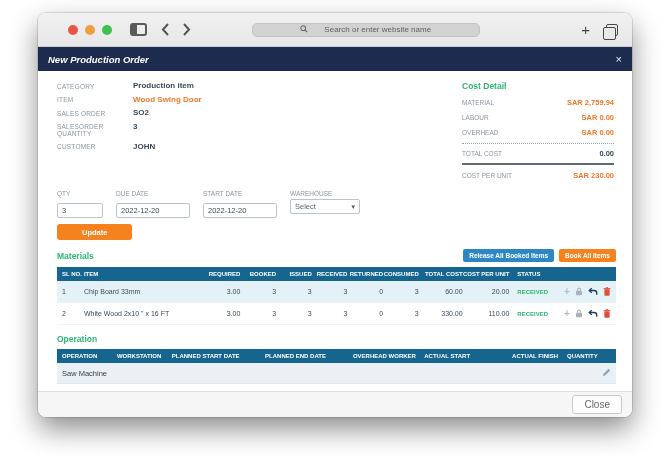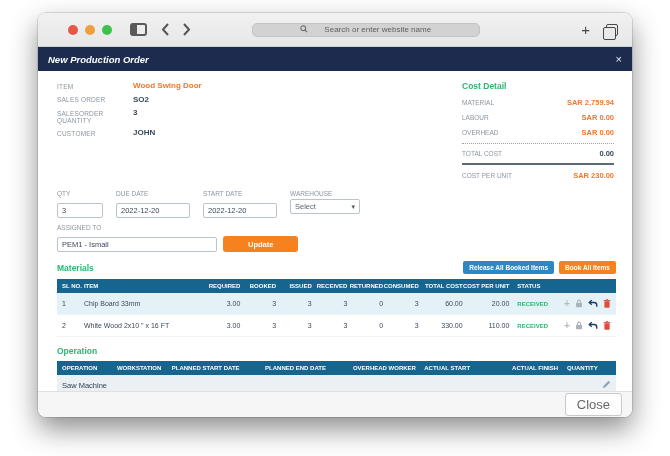--- a/index.html
+++ b/index.html
@@ -82,21 +82,21 @@
   .ic-plus { color:#b5bdc4; font-weight:bold; font-size:10px; line-height:1; }
   .actions svg { display:block; }
 
   
   .o-op{width:10%;} .o-ws{width:10%;} .o-ps{width:17%;} .o-pe{width:16%;} .o-oh{width:6.5%;}
   .o-wk{width:6.5%;} .o-as{width:16%;} .o-af{width:10%;} .o-qty{width:6%;} .o-edit{width:2%; text-align:right;}
 
   
   .footer { height:26px; background:#f6f6f6; border-top:1px solid #e0e0e0; display:flex; align-items:center;
             justify-content:flex-end; padding:0 10px; flex:0 0 auto; }
-  .close-btn { background:#fdfdfd; border:1px solid #c9c9c9; border-radius:3px; font-size:13px; color:#666;
+  .close-btn { background:#fdfdfd; border:1px solid #c9c9c9; border-radius:3px; font-size:10px; color:#666;
                padding:3px 11px; font-family:"Liberation Sans", sans-serif; }
 </style>
 </head>
 <body>
 
 <div class="window">
 
   <div class="chrome">
     <div class="dots">
       <span class="dot red"></span>
@@ -134,20 +134,24 @@
   <div class="modal-header">
     <span class="modal-title">New Production Order</span>
     <span class="modal-close">×</span>
   </div>
 
   <div class="content">
 
     <div class="top-section">
       <div class="details">
         <div class="drow">
+          <span class="dlabel">CATEGORY</span>
+          <span class="dvalue">Production item</span>
+        </div>
+        <div class="drow">
           <span class="dlabel">ITEM</span>
           <span class="dvalue orange">Wood Swing Door</span>
         </div>
         <div class="drow">
           <span class="dlabel">SALES ORDER</span>
           <span class="dvalue">SO2</span>
         </div>
         <div class="drow">
           <span class="dlabel">SALESORDER QUANTITY</span>
           <span class="dvalue">3</span>
@@ -199,24 +203,20 @@
       <div class="field">
         <label>WAREHOUSE</label>
         <div class="select-box">
           <span>Select</span>
           <span class="caret">▾</span>
         </div>
       </div>
     </div>
 
     <div class="assigned-row">
-      <div class="af">
-        <label>ASSIGNED TO</label>
-        <input class="inp w-assigned" value="PEM1 - Ismail" style="">
-      </div>
       <button class="update-btn">Update</button>
     </div>
 
     <div class="section-head">
       <span class="section-title">Materials</span>
       <div class="mat-buttons">
         <button class="pill blue">Release All Booked Items</button>
         <button class="pill orange">Book All Items</button>
       </div>
     </div>

